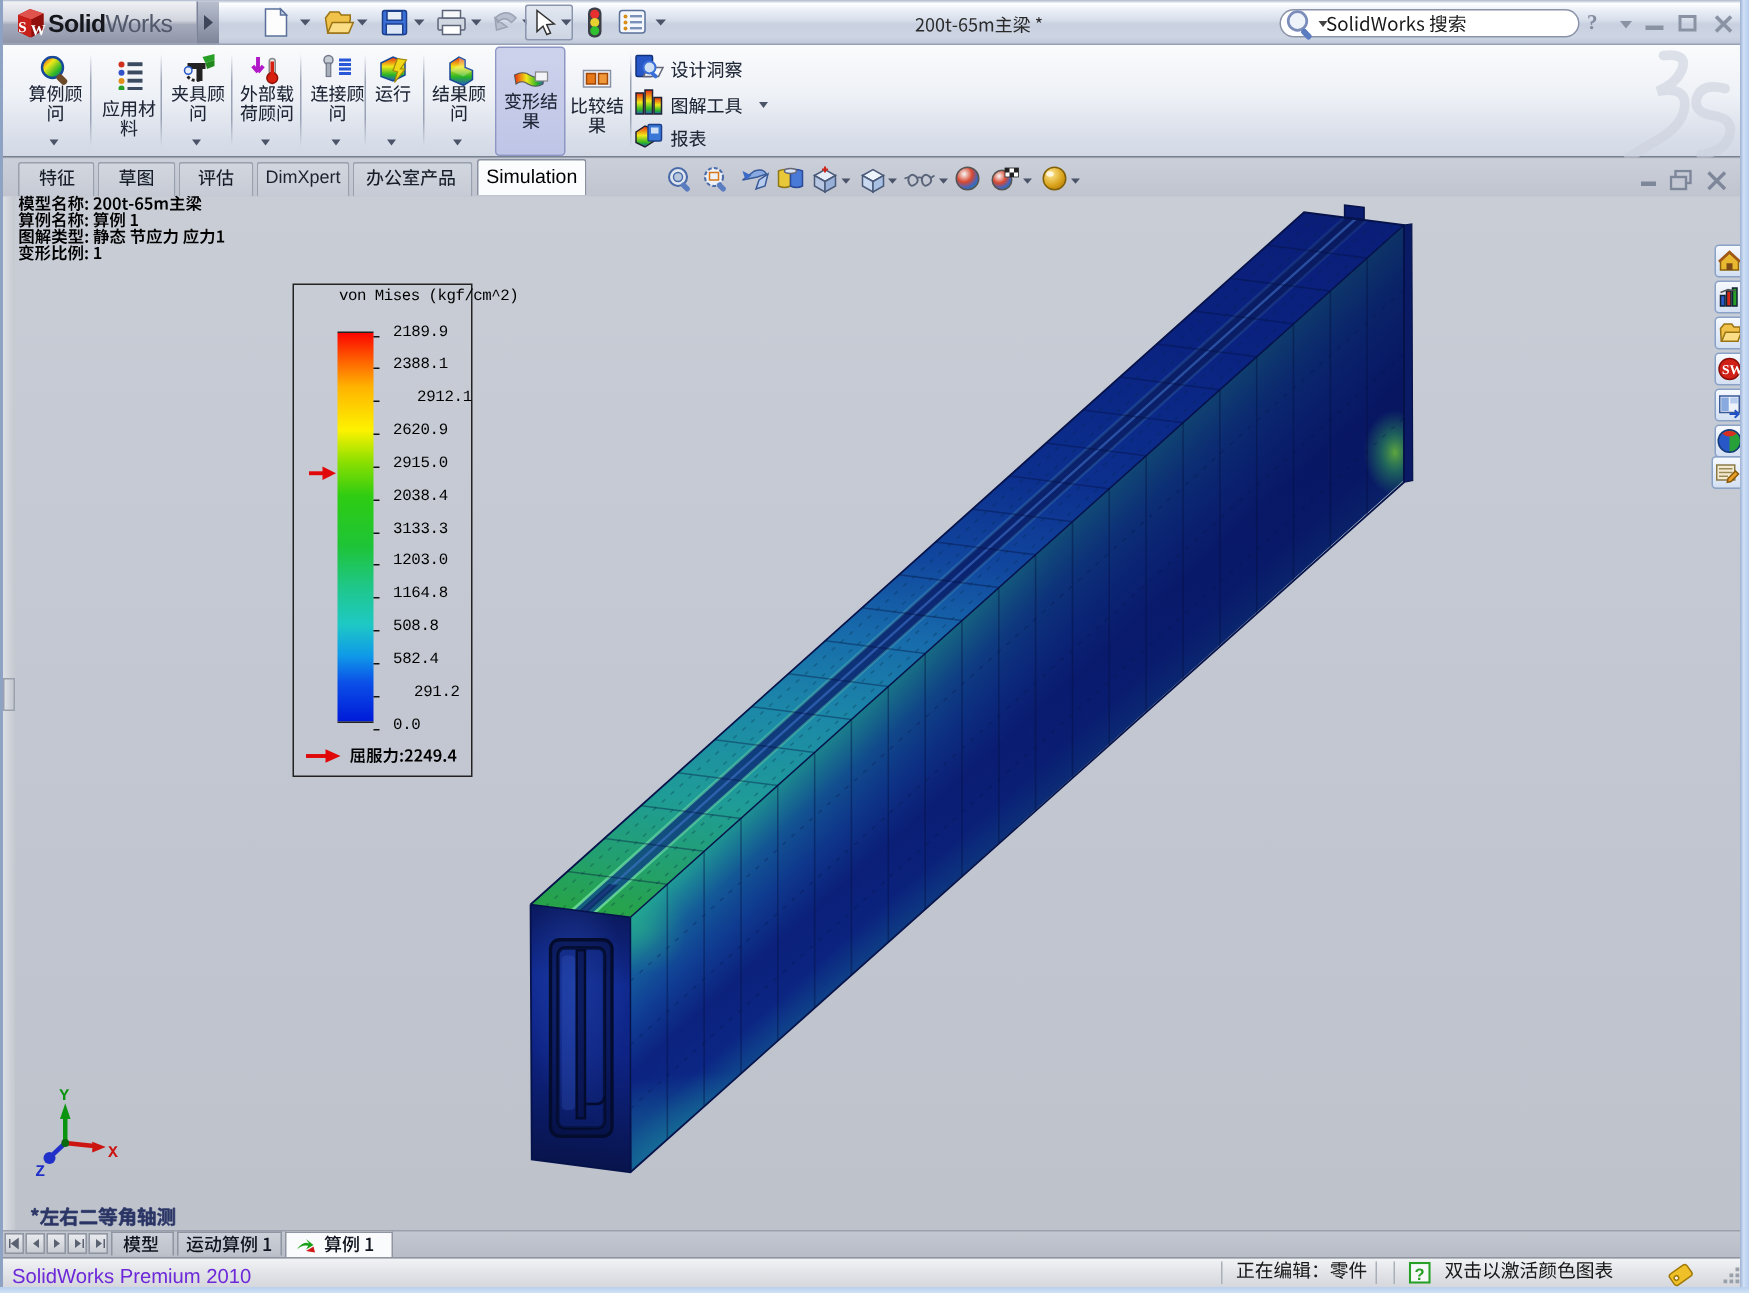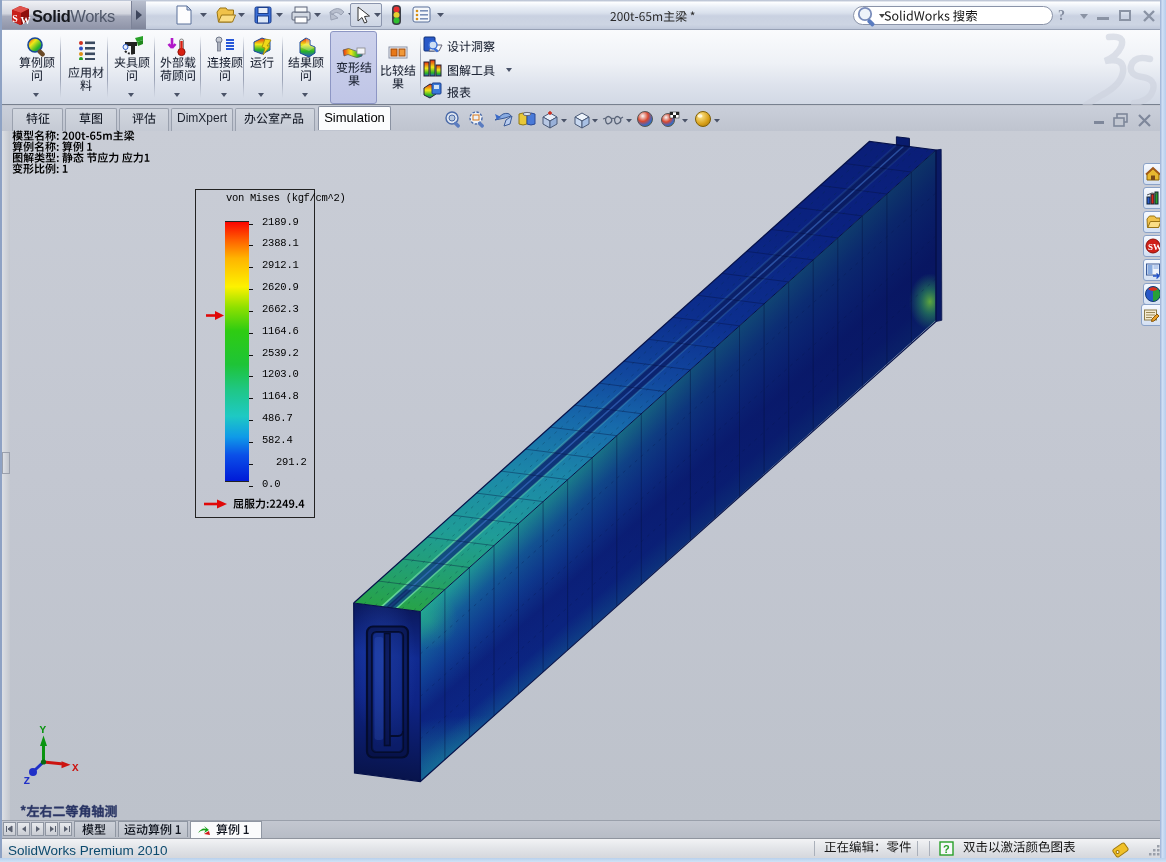--- a/index.html
+++ b/index.html
@@ -535,35 +535,35 @@
 </svg>
 
 <div id="legend"></div>
 <div id="colorbar"></div>
 <div class="abs" style="left:226px;top:192px;font:10.5px 'Liberation Mono',monospace;letter-spacing:-0.33px;color:#000">von Mises (kgf/cm^2)</div>
 <div style="position:absolute;left:248.5px;top:223.5px;width:4.5px;height:1px;background:#111"></div>
 <div style="position:absolute;left:262px;top:215.5px;font:10.5px 'Liberation Mono',monospace;color:#000;letter-spacing:-0.2px">2189.9</div>
 <div style="position:absolute;left:248.5px;top:245.3px;width:4.5px;height:1px;background:#111"></div>
 <div style="position:absolute;left:262px;top:237.3px;font:10.5px 'Liberation Mono',monospace;color:#000;letter-spacing:-0.2px">2388.1</div>
 <div style="position:absolute;left:248.5px;top:267.2px;width:4.5px;height:1px;background:#111"></div>
-<div style="position:absolute;left:262px;top:259.2px;font:10.5px 'Liberation Mono',monospace;color:#000;letter-spacing:-0.2px">2912.1</div>
+<div style="position:absolute;left:278px;top:259.2px;font:10.5px 'Liberation Mono',monospace;color:#000;letter-spacing:-0.2px">2912.1</div>
 <div style="position:absolute;left:248.5px;top:289.0px;width:4.5px;height:1px;background:#111"></div>
 <div style="position:absolute;left:262px;top:281.0px;font:10.5px 'Liberation Mono',monospace;color:#000;letter-spacing:-0.2px">2620.9</div>
 <div style="position:absolute;left:248.5px;top:310.8px;width:4.5px;height:1px;background:#111"></div>
-<div style="position:absolute;left:262px;top:302.8px;font:10.5px 'Liberation Mono',monospace;color:#000;letter-spacing:-0.2px">2662.3</div>
+<div style="position:absolute;left:262px;top:302.8px;font:10.5px 'Liberation Mono',monospace;color:#000;letter-spacing:-0.2px">2915.0</div>
 <div style="position:absolute;left:248.5px;top:332.7px;width:4.5px;height:1px;background:#111"></div>
-<div style="position:absolute;left:262px;top:324.7px;font:10.5px 'Liberation Mono',monospace;color:#000;letter-spacing:-0.2px">1164.6</div>
+<div style="position:absolute;left:262px;top:324.7px;font:10.5px 'Liberation Mono',monospace;color:#000;letter-spacing:-0.2px">2038.4</div>
 <div style="position:absolute;left:248.5px;top:354.5px;width:4.5px;height:1px;background:#111"></div>
-<div style="position:absolute;left:262px;top:346.5px;font:10.5px 'Liberation Mono',monospace;color:#000;letter-spacing:-0.2px">2539.2</div>
+<div style="position:absolute;left:262px;top:346.5px;font:10.5px 'Liberation Mono',monospace;color:#000;letter-spacing:-0.2px">3133.3</div>
 <div style="position:absolute;left:248.5px;top:376.3px;width:4.5px;height:1px;background:#111"></div>
 <div style="position:absolute;left:262px;top:368.3px;font:10.5px 'Liberation Mono',monospace;color:#000;letter-spacing:-0.2px">1203.0</div>
 <div style="position:absolute;left:248.5px;top:398.2px;width:4.5px;height:1px;background:#111"></div>
 <div style="position:absolute;left:262px;top:390.2px;font:10.5px 'Liberation Mono',monospace;color:#000;letter-spacing:-0.2px">1164.8</div>
 <div style="position:absolute;left:248.5px;top:420.0px;width:4.5px;height:1px;background:#111"></div>
-<div style="position:absolute;left:262px;top:412.0px;font:10.5px 'Liberation Mono',monospace;color:#000;letter-spacing:-0.2px">486.7</div>
+<div style="position:absolute;left:262px;top:412.0px;font:10.5px 'Liberation Mono',monospace;color:#000;letter-spacing:-0.2px">508.8</div>
 <div style="position:absolute;left:248.5px;top:441.8px;width:4.5px;height:1px;background:#111"></div>
 <div style="position:absolute;left:262px;top:433.8px;font:10.5px 'Liberation Mono',monospace;color:#000;letter-spacing:-0.2px">582.4</div>
 <div style="position:absolute;left:248.5px;top:463.7px;width:4.5px;height:1px;background:#111"></div>
 <div style="position:absolute;left:276px;top:455.7px;font:10.5px 'Liberation Mono',monospace;color:#000;letter-spacing:-0.2px">291.2</div>
 <div style="position:absolute;left:248.5px;top:485.5px;width:4.5px;height:1px;background:#111"></div>
 <div style="position:absolute;left:262px;top:477.5px;font:10.5px 'Liberation Mono',monospace;color:#000;letter-spacing:-0.2px">0.0</div>
 
 <div class="abs" style="left:1141px;top:162px;width:21px;height:165px"></div>
 <div class="abs" style="left:1143px;top:163px;width:21px;height:22px;background:linear-gradient(180deg,#f6f9fe,#d4e0f2);border:1px solid #8aa2c8;border-radius:3px 0 0 3px"></div>
 <svg class="abs" style="left:1144px;top:165px" width="18" height="18">
@@ -626,21 +626,21 @@
 </svg>
 <div class="mtab" style="left:74px;width:42px"></div>
 <div class="mtab" style="left:118px;width:70px"></div>
 <div id="activetab"></div>
 <svg class="abs" style="left:196px;top:824px" width="16" height="12">
  <path d="M2 9 q4 -6 8 -4 l-2 -3 5 4 -5 3 1.5-2.5 q-4 -1 -7.5 2.5 z" fill="#18a018"></path>
  <path d="M8 10 l5 -3 1 4 z" fill="#d01818"></path>
 </svg>
 
 <div id="statusbar"></div>
-<div class="abs" style="left:8px;top:842.5px;font:13.5px 'Liberation Sans',sans-serif;color:#0c4a6e">SolidWorks Premium 2010</div>
+<div class="abs" style="left:8px;top:842.5px;font:13.5px 'Liberation Sans',sans-serif;color:#6d28d9">SolidWorks Premium 2010</div>
 <div class="abs" style="left:814px;top:841px;width:1px;height:15px;background:#aab0ba"></div>
 <div class="abs" style="left:917px;top:841px;width:1px;height:15px;background:#aab0ba"></div>
 <div class="abs" style="left:929px;top:841px;width:1px;height:15px;background:#aab0ba"></div>
 <svg class="abs" style="left:939px;top:841px" width="16" height="16">
  <rect x="1" y="1" width="13" height="13" fill="#f6f8fa" stroke="#28a028" stroke-width="1.4"></rect>
  <text x="4" y="12" font-family="Liberation Sans,sans-serif" font-size="11" font-weight="bold" fill="#28a028">?</text>
 </svg>
 <svg class="abs" style="left:1110px;top:840px" width="22" height="18">
  <g transform="rotate(-35 11 9)">
   <rect x="3" y="5" width="14" height="9" rx="2" fill="#f0c028" stroke="#a07808"></rect>

